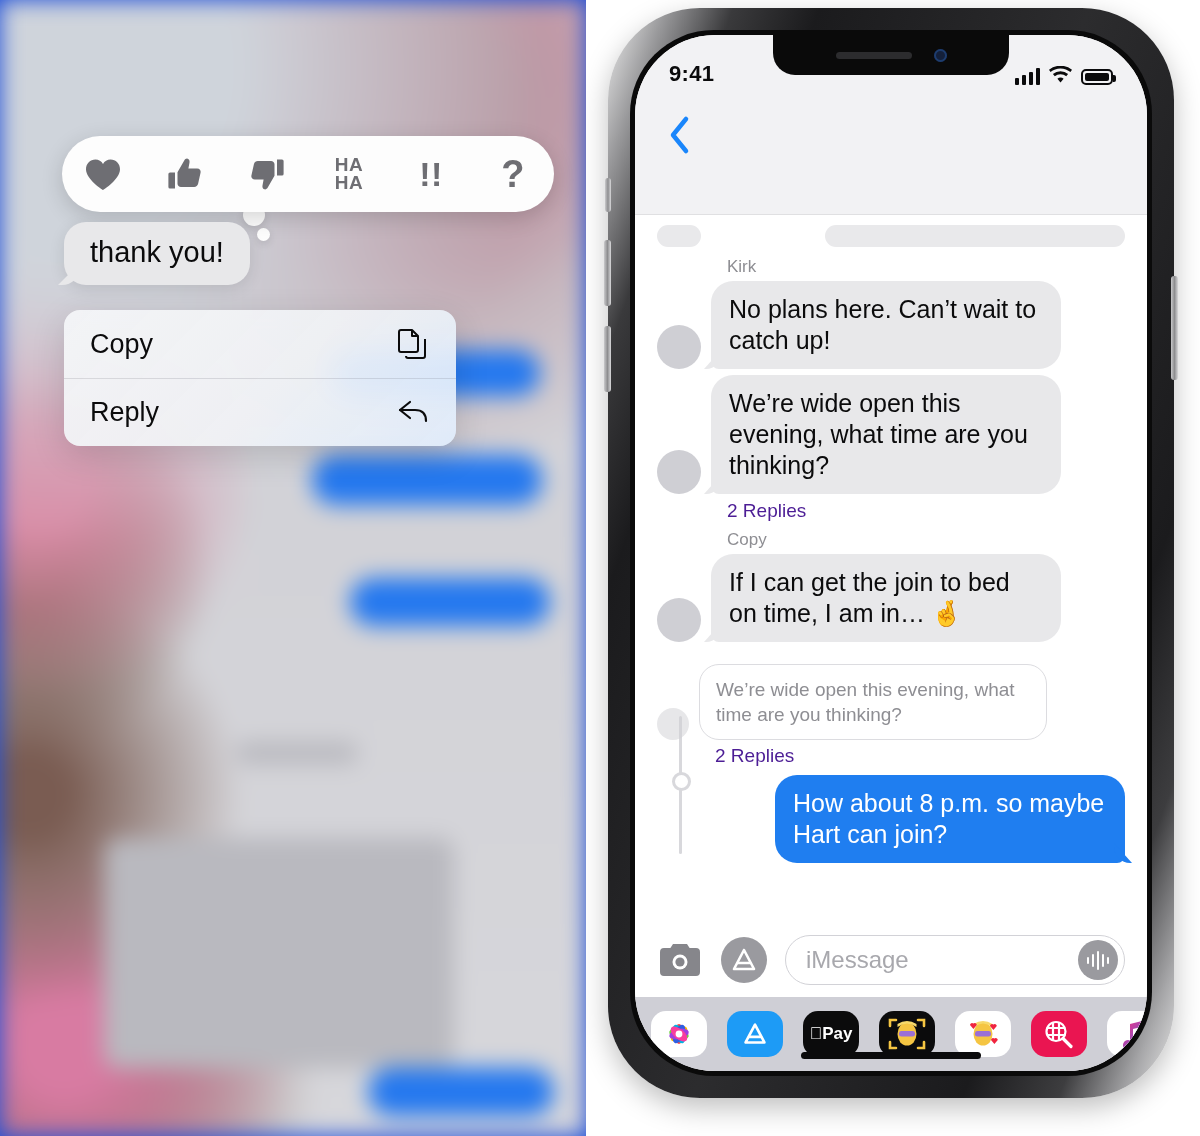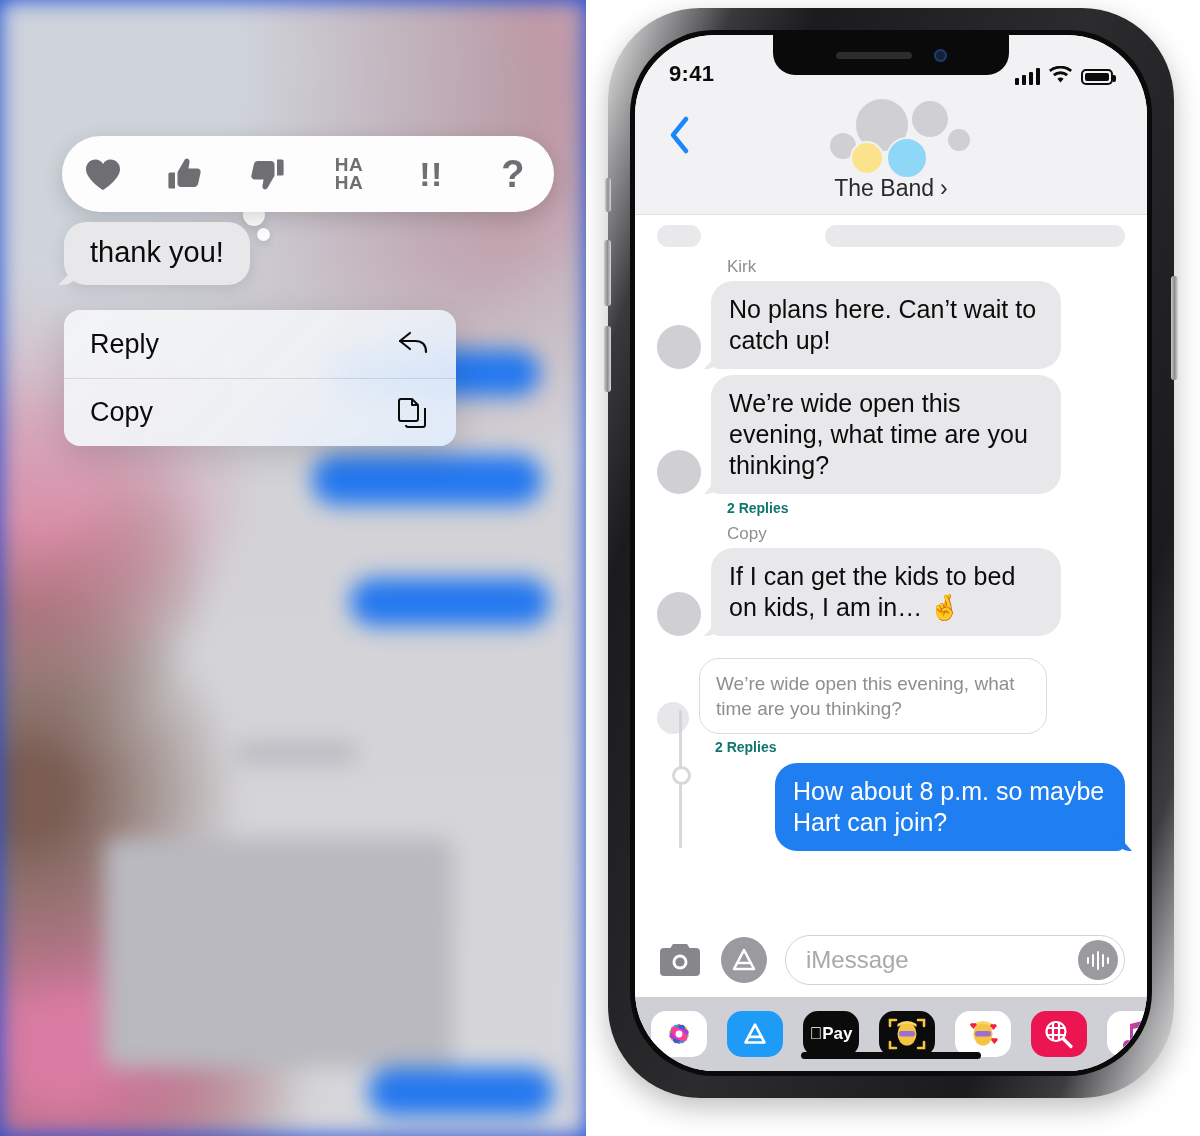--- a/index.html
+++ b/index.html
@@ -231,21 +231,21 @@
     content:""; position:absolute; right:-7px; bottom:0; width:18px; height:20px;
     background:inherit; border-bottom-left-radius:16px;
     clip-path: polygon(0 0, 0 100%, 100% 100%);
   }
   .bubble.tailL::after{
     content:""; position:absolute; left:-7px; bottom:0; width:18px; height:20px;
     background:#e8e8ea; border-bottom-right-radius:16px;
     clip-path: polygon(100% 0, 100% 100%, 0 100%);
   }
   .mini-av { width:44px; height:44px; border-radius:50%; overflow:hidden; flex:none; background:#cfcfd4; }
-  .replies-link { font-size:14px; font-weight:700; color:#0f766e; margin: 5px 0 2px 70px; }
+  .replies-link { font-size:19px; font-weight:400; color:#4c1d95; margin: 5px 0 2px 70px; }
 
   
   .thread-wrap { position:relative; margin-top:22px; }
   .thread-line {
     position:absolute; left:22px; top:52px; width:3px; height:138px;
     background:#d8d8dc; border-radius:2px;
   }
   .thread-node {
     position:absolute; left:15px; top:108px; width:19px; height:19px;
     border-radius:50%; border:3px solid #d8d8dc; background:#ffffff;
@@ -351,35 +351,35 @@
       </div>
     </div>
 
     <div class="tail-dot big"></div>
     <div class="tail-dot small"></div>
 
     <div class="focus-bubble">thank you!</div>
 
     <div class="ctx-menu">
       <div class="ctx-row">
-        <span class="ctx-label">Reply</span>
-        <span class="ctx-icon">
-          <svg width="32" height="30" viewBox="0 0 32 30" fill="none" stroke="currentColor" stroke-width="2.2" stroke-linecap="round" stroke-linejoin="round">
-            <path d="M13 4 L3 12 L13 20"></path>
-            <path d="M3 12 H18 C25 12 29 16 29 23"></path>
-          </svg>
-        </span>
-      </div>
-      <div class="ctx-row">
         <span class="ctx-label">Copy</span>
         <span class="ctx-icon">
           <svg width="30" height="32" viewBox="0 0 30 32" fill="none" stroke="currentColor" stroke-width="2" stroke-linejoin="round">
             <path d="M3 2 h11 l6 6 v14 a2 2 0 0 1-2 2 H3 a2 2 0 0 1-2-2 V4 a2 2 0 0 1 2-2z"></path>
             <path d="M14 2 v6 h6"></path>
             <path d="M8 28 a2 2 0 0 0 2 2 h15 a2 2 0 0 0 2-2 V11"></path>
+          </svg>
+        </span>
+      </div>
+      <div class="ctx-row">
+        <span class="ctx-label">Reply</span>
+        <span class="ctx-icon">
+          <svg width="32" height="30" viewBox="0 0 32 30" fill="none" stroke="currentColor" stroke-width="2.2" stroke-linecap="round" stroke-linejoin="round">
+            <path d="M13 4 L3 12 L13 20"></path>
+            <path d="M3 12 H18 C25 12 29 16 29 23"></path>
           </svg>
         </span>
       </div>
     </div>
   </div>
 
   <div class="right-panel">
     <div class="phone">
       <span class="btn-side btn-mute"></span>
       <span class="btn-side btn-vup"></span>
@@ -415,34 +415,20 @@
                 </span>
             </span>
           </div>
 
           <div class="nav">
             <span class="back-chevron">
               <svg width="30" height="44" viewBox="0 0 30 44" fill="none" stroke="#1a86fb" stroke-width="4.5" stroke-linecap="round" stroke-linejoin="round">
                 <path d="M21 6 L8 22 L21 38"></path>
               </svg>
             </span>
-            <div class="nav-center">
-              <div class="avatar-cluster">
-                <span class="av a4"><span class="face-s"></span></span>
-                <span class="av a3"><span class="face-s2"></span></span>
-                <span class="av a2"><span class="face-m"></span></span>
-                <span class="av a1"><span class="face-w"></span></span>
-                <span class="av a5"><span class="memoji-panda"></span></span>
-                <span class="av a6"><span class="memoji-purple"></span></span>
-              </div>
-              <div class="group-title">
-                <span class="group-name">The Band</span>
-                <span class="group-name">›</span>
-              </div>
-            </div>
           </div>
 
           <div class="messages">
 
             <div class="peek-bubble">
               <i class="l"></i>
                 <i class="r"></i>
             </div>
 
 
@@ -454,21 +440,21 @@
 
             <div class="row in">
               <span class="mini-av"><span class="face-w"></span></span>
               <div class="bubble gray tailL">We’re wide open this evening, what time are you thinking?</div>
             </div>
             <div class="replies-link">2 Replies</div>
 
             <div class="sender">Copy</div>
             <div class="row in">
               <span class="mini-av"><span class="memoji-purple"></span></span>
-              <div class="bubble gray tailL">If I can get the kids to bed on kids, I am in… 🤞</div>
+              <div class="bubble gray tailL">If I can get the join to bed on time, I am in… 🤞</div>
             </div>
 
             <div class="thread-wrap">
               <span class="thread-line"></span>
               <span class="thread-node"></span>
 
               <div class="quoted">
                 <span class="mini-av ghost"><span class="face-w"></span></span>
                 <div class="quoted-bubble">We’re wide open this evening, what time are you thinking?</div>
               </div>

